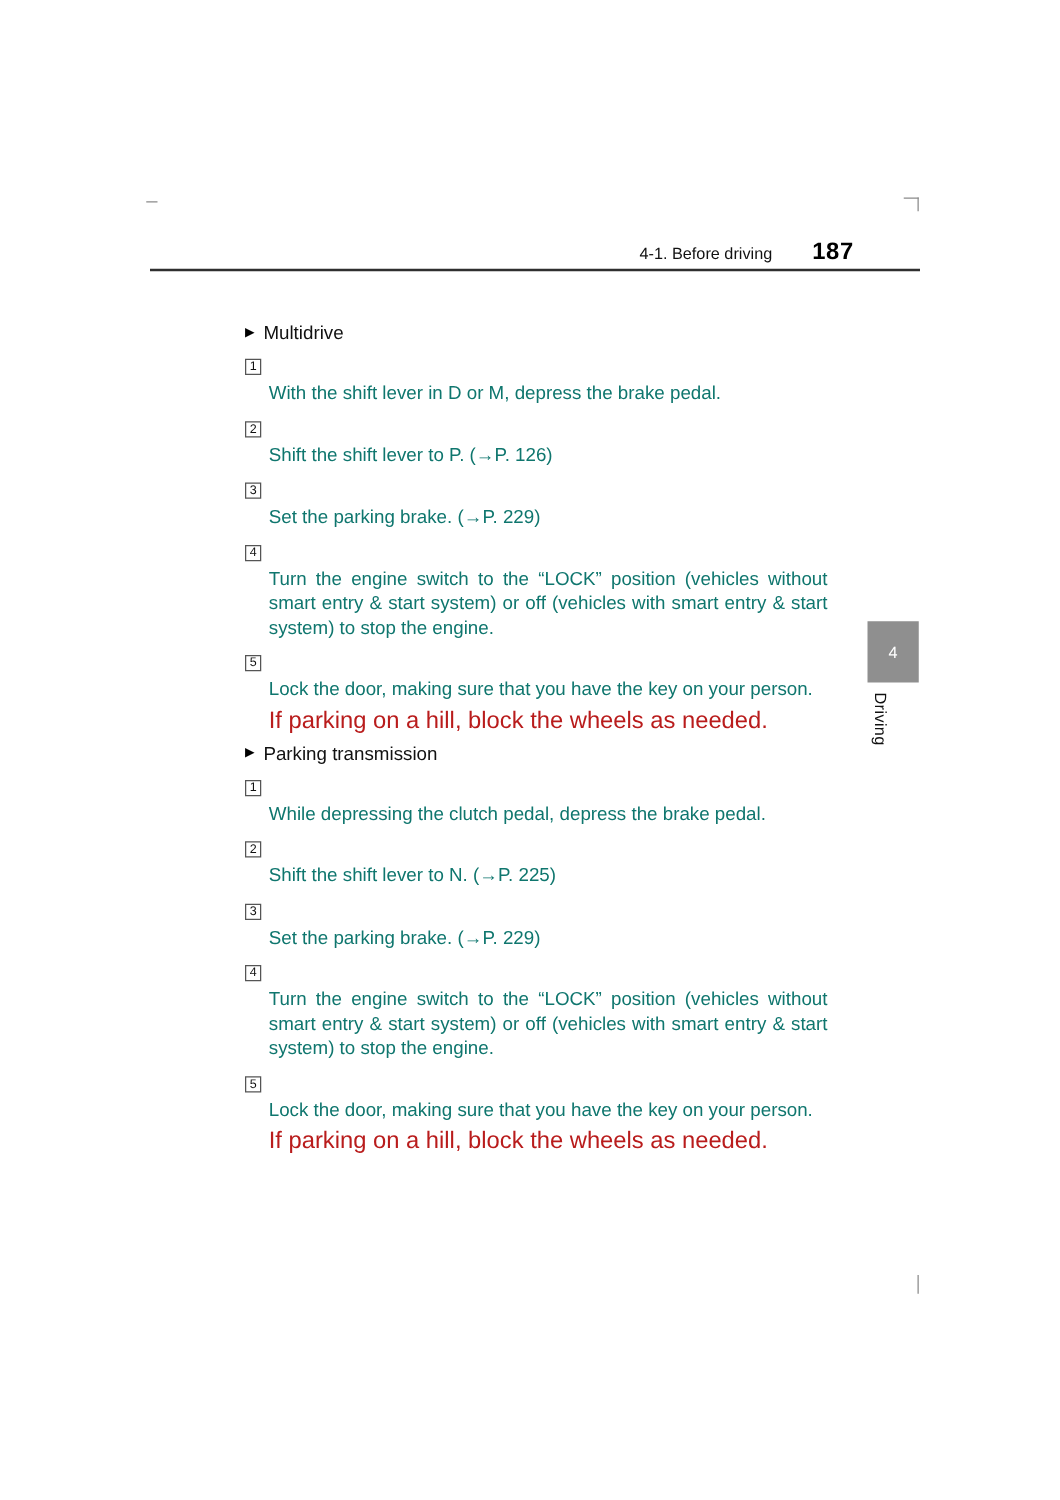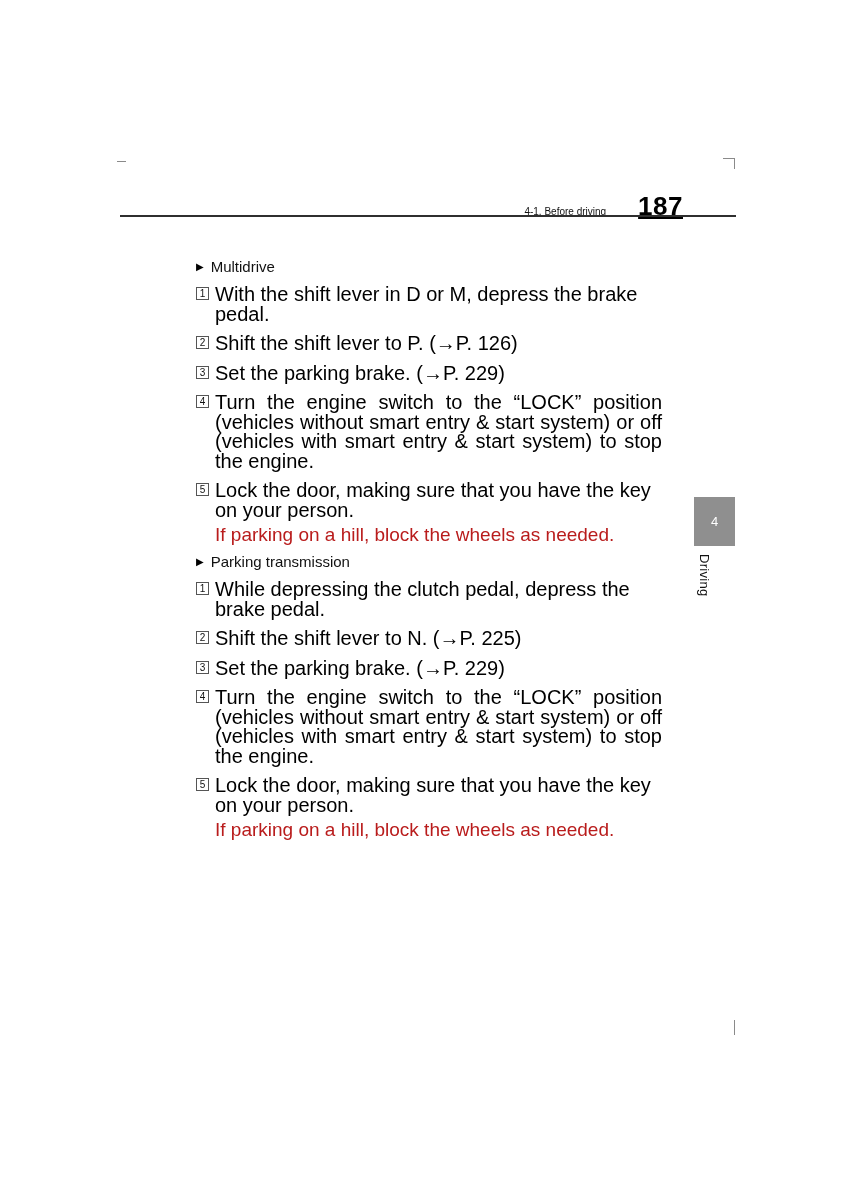--- a/index.html
+++ b/index.html
@@ -8,36 +8,36 @@
 
   .page { position: relative; width: 848px; height: 1200px; background: #ffffff; overflow: hidden; }
 
   
   .crop-tl { position: absolute; left: 117px; top: 161px; width: 9px; height: 0; border-top: 1px solid #8a8a8a; }
   .crop-tr { position: absolute; left: 723px; top: 158px; width: 12px; height: 11px; border-top: 1px solid #8a8a8a; border-right: 1px solid #8a8a8a; }
   .crop-br { position: absolute; left: 734px; top: 1020px; width: 0; height: 15px; border-left: 1px solid #8a8a8a; }
 
   
   .header { position: absolute; top: 191px; right: 165px; display: flex; align-items: baseline; gap: 32px; }
-  .breadcrumb { font-size: 10px; color: #111; }
-  .page-number { font-size: 26px; font-weight: bold; color: #000; letter-spacing: 0.5px; text-decoration: underline; }
+  .breadcrumb { font-size: 13px; color: #111; }
+  .page-number { font-size: 19px; font-weight: bold; color: #000; letter-spacing: 0.5px; }
   .header-rule { position: absolute; left: 120px; top: 215px; width: 616px; height: 0; border-top: 2px solid #2f2f2f; }
 
   
   .section-bar { position: absolute; left: 186px; top: 229px; width: 476px; height: 21px; background: #b5b5b5; display: flex; align-items: center; }
   .accent { position: absolute; left: 0; top: 0; width: 7px; height: 21px; background: #4f4f4f; }
   .section-title { margin-left: 14px; font-size: 15px; font-weight: bold; color: #000; }
 
   
   .content { position: absolute; left: 196px; top: 257px; width: 466px; }
   .subsection-header { display: flex; align-items: center; gap: 7px; margin: 1px 0 10px 0; font-size: 15px; color: #111; }
   .tri { font-size: 10px; color: #000; line-height: 1; }
   .step { display: flex; gap: 6px; margin-bottom: 10px; }
   .numbox { flex: 0 0 auto; width: 13px; height: 13px; border: 1px solid #555; font-size: 10px; line-height: 11px; text-align: center; color: #111; margin-top: 2px; background: #fff; }
-  .step-text { flex: 1; font-size: 20px; line-height: 19.5px; color: #000000; }
+  .step-text { flex: 1; font-size: 15px; line-height: 19.5px; color: #0f766e; margin-top: 20px; }
   .justify .step-text { text-align: justify; }
   .note { margin: -4px 0 10px 19px; font-size: 19px; line-height: 17px; color: #b91c1c; }
 
   
   .side-tab { position: absolute; left: 694px; top: 497px; width: 41px; height: 49px; background: #8f8f8f; color: #ffffff; font-size: 13px; display: flex; align-items: center; justify-content: center; }
   .side-label { position: absolute; left: 712px; top: 554px; transform: rotate(90deg); transform-origin: top left; font-size: 13px; color: #111; letter-spacing: 0.3px; white-space: nowrap; }
 </style>
 </head>
 <body>
 

